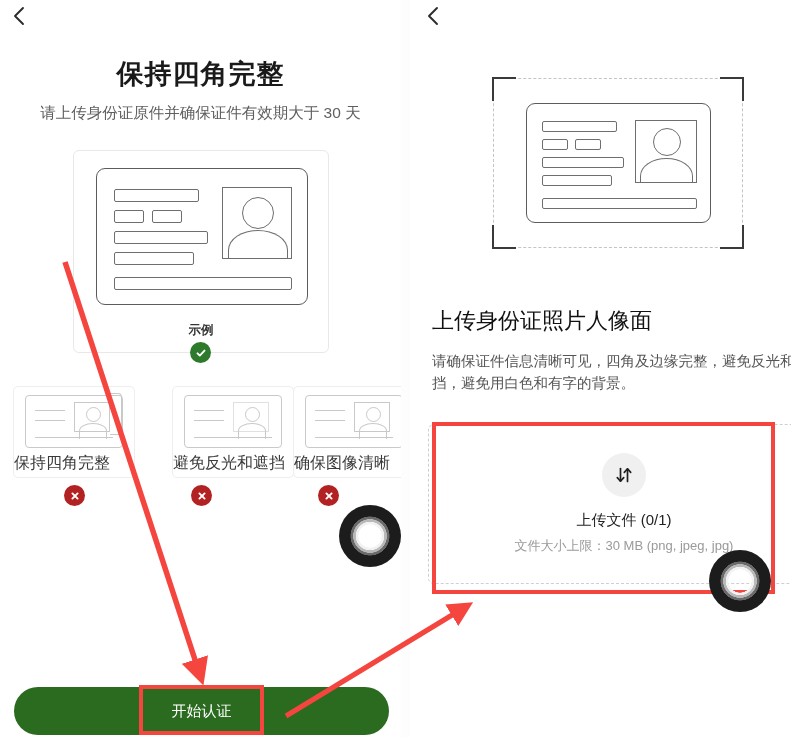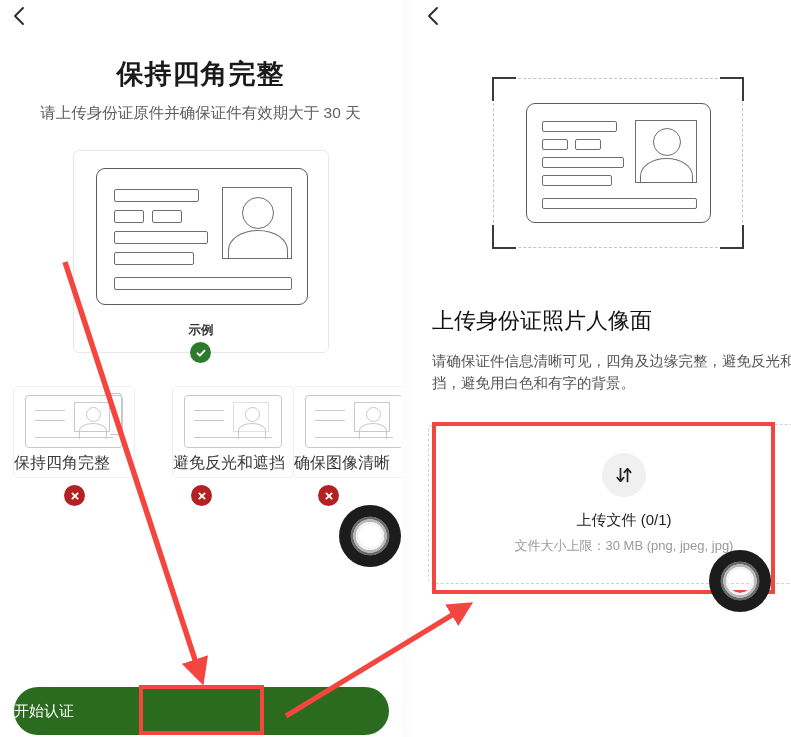--- a/index.html
+++ b/index.html
@@ -88,21 +88,21 @@
   }
   .badge-x { background:#b22222; }
   #badge-x-0 { left: 64px; top: 485px; }
   #badge-x-1 { left: 191px; top: 485px; }
   #badge-x-2 { left: 318px; top: 485px; }
 
   
   #cta-button {
     position: absolute; left: 14px; top: 687px; width: 375px; height: 48px;
     background: #2a6b1f; border-radius: 26px;
-    display: flex; align-items: center; 
+    display: flex; align-items: center; justify-content: center;
     color: #ffffff; font-size: 15px; cursor: pointer;
   }
 
   
   #scan-frame {
     position: absolute; left: 83px; top: 78px; width: 250px; height: 170px;
   }
   #scan-frame .dashed {
     position:absolute; inset:0; border: 1px dashed #c4c4c4; box-sizing:border-box;
   }

